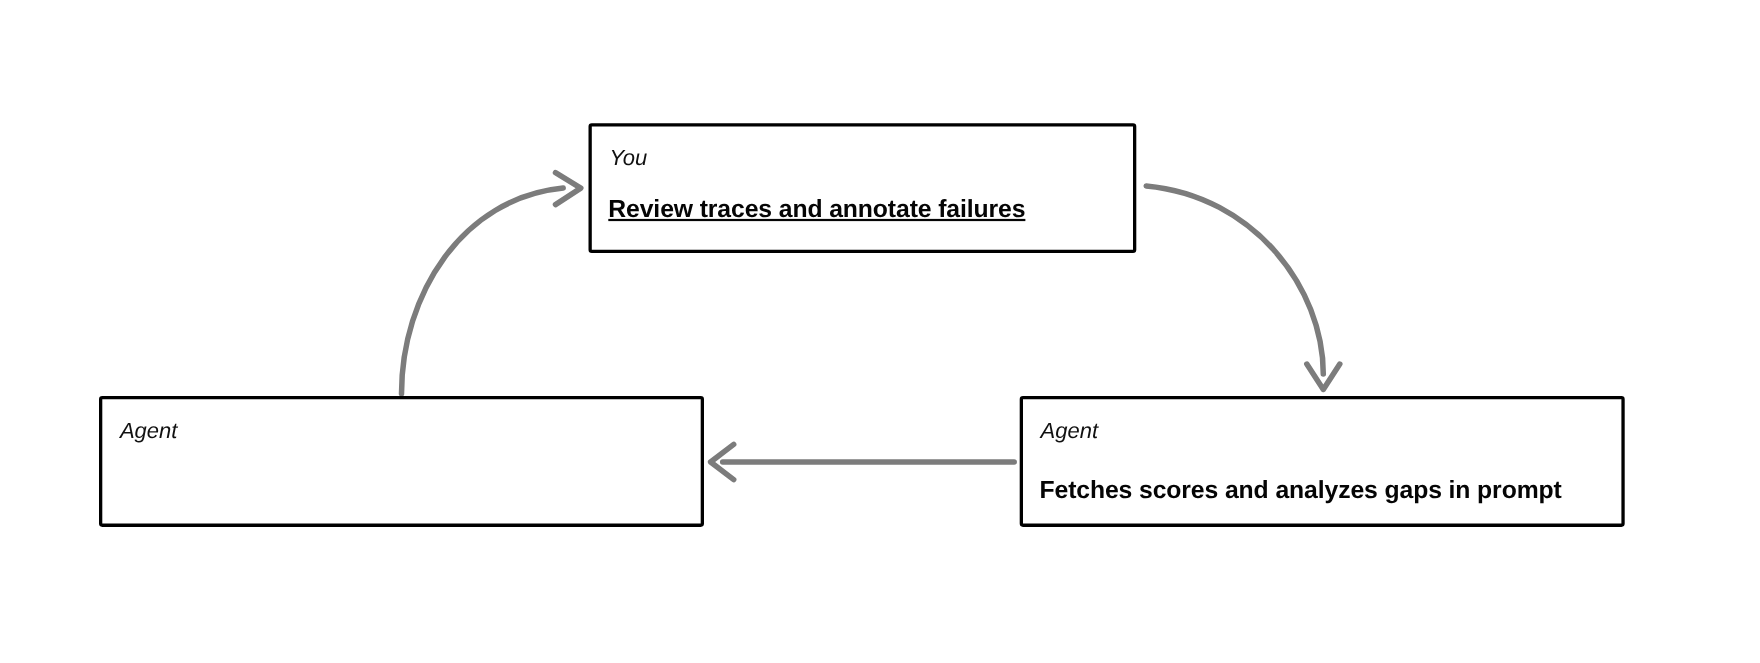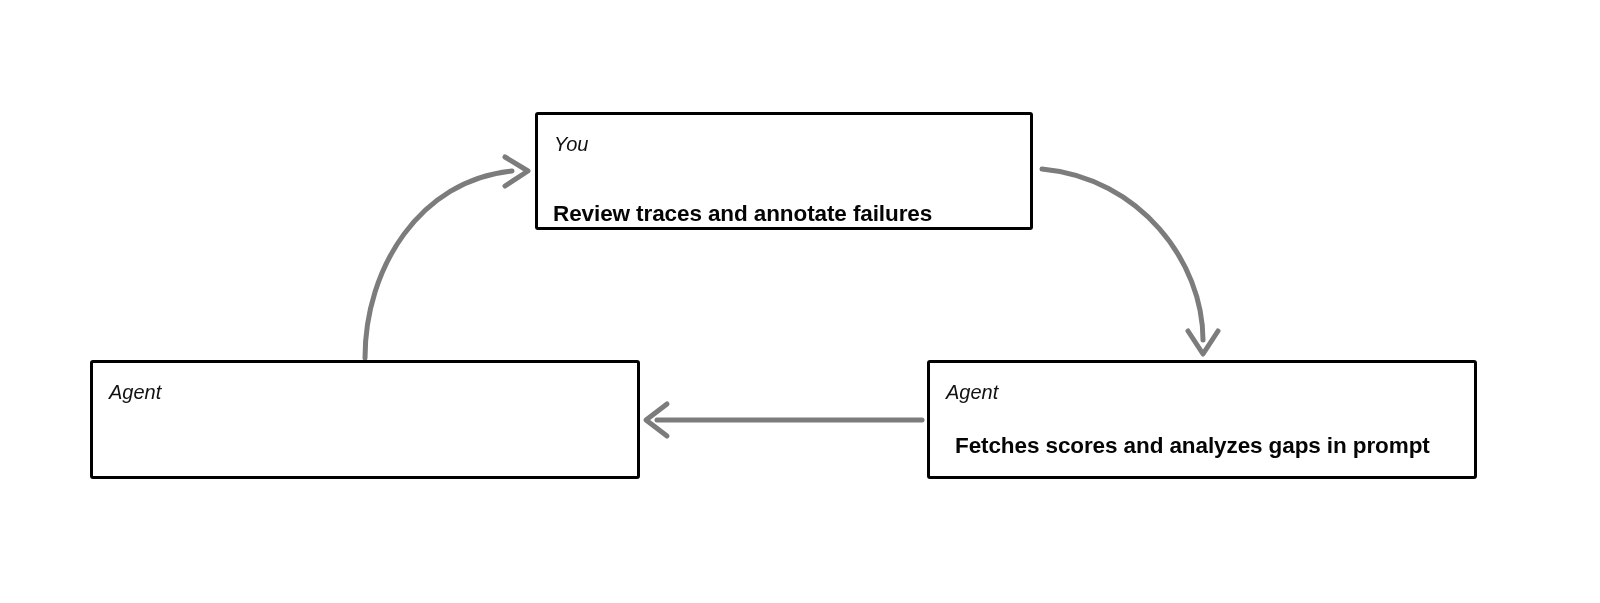--- a/index.html
+++ b/index.html
@@ -52,39 +52,39 @@
     letter-spacing: -0.1px;
   }
   
   #node-review {
     left: 535px;
     top: 112px;
     width: 498px;
     height: 118px;
   }
   #node-review .node-role  { left: 16px; top: 19px; }
-  #node-review .node-title { left: 15px; top: 87px; }
+  #node-review .node-title { left: 15px; top: 63px; text-decoration: underline; }
 
   #node-updates {
     left: 90px;
     top: 360px;
     width: 550px;
     height: 119px;
   }
   #node-updates .node-role  { left: 16px; top: 19px; }
   #node-updates .node-title { left: 15px; top: 71px; }
 
   #node-fetches {
     left: 927px;
     top: 360px;
     width: 550px;
     height: 119px;
   }
   #node-fetches .node-role  { left: 16px; top: 19px; }
-  #node-fetches .node-title { left: 25px; top: 71px; }
+  #node-fetches .node-title { left: 15px; top: 71px; }
 </style>
 </head>
 <body>
 
 <div id="canvas">
 
   <svg id="arrow-layer" viewBox="0 0 1600 603" xmlns="http://www.w3.org/2000/svg">
 
     <g>
       <path d="M 365 358 C 365 268 420 180 512 171" fill="none" stroke="#7c7c7c" stroke-width="5" stroke-linecap="round"></path>

